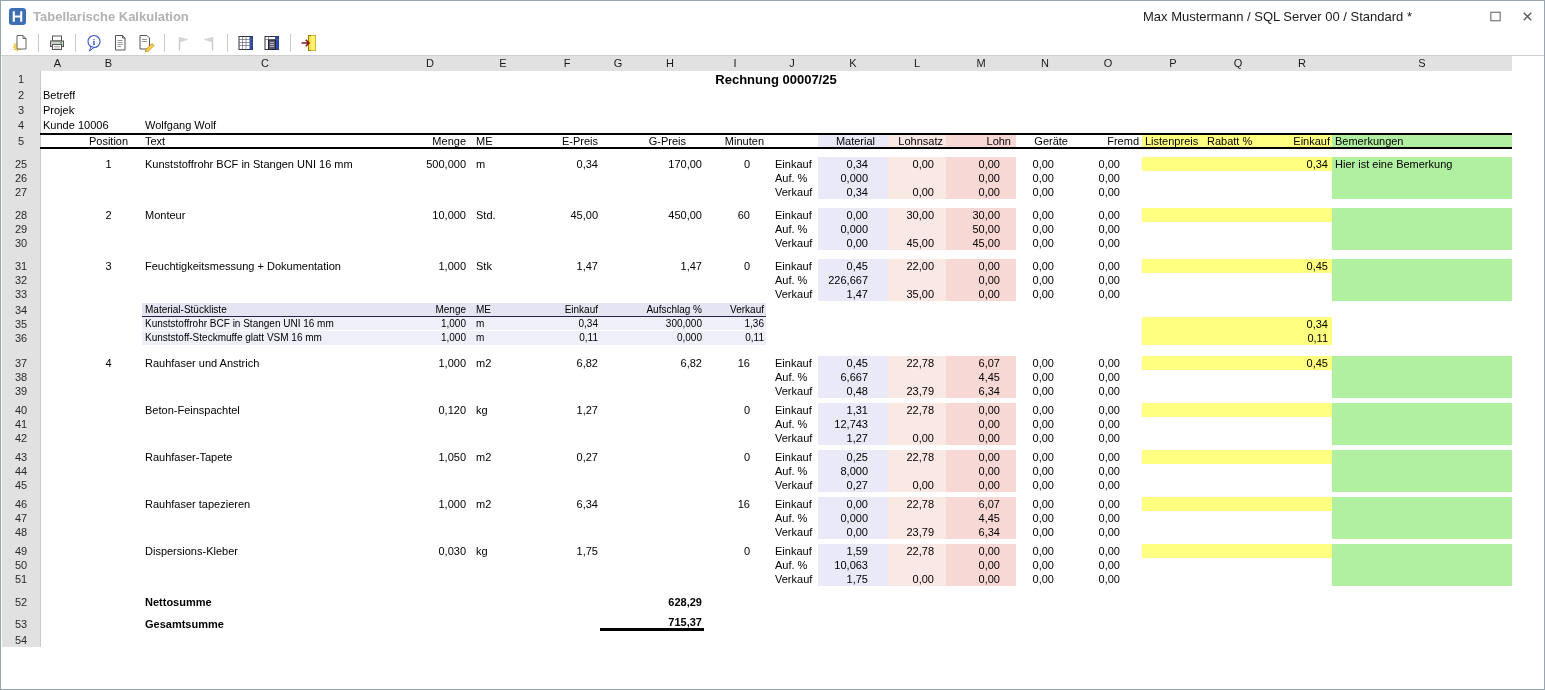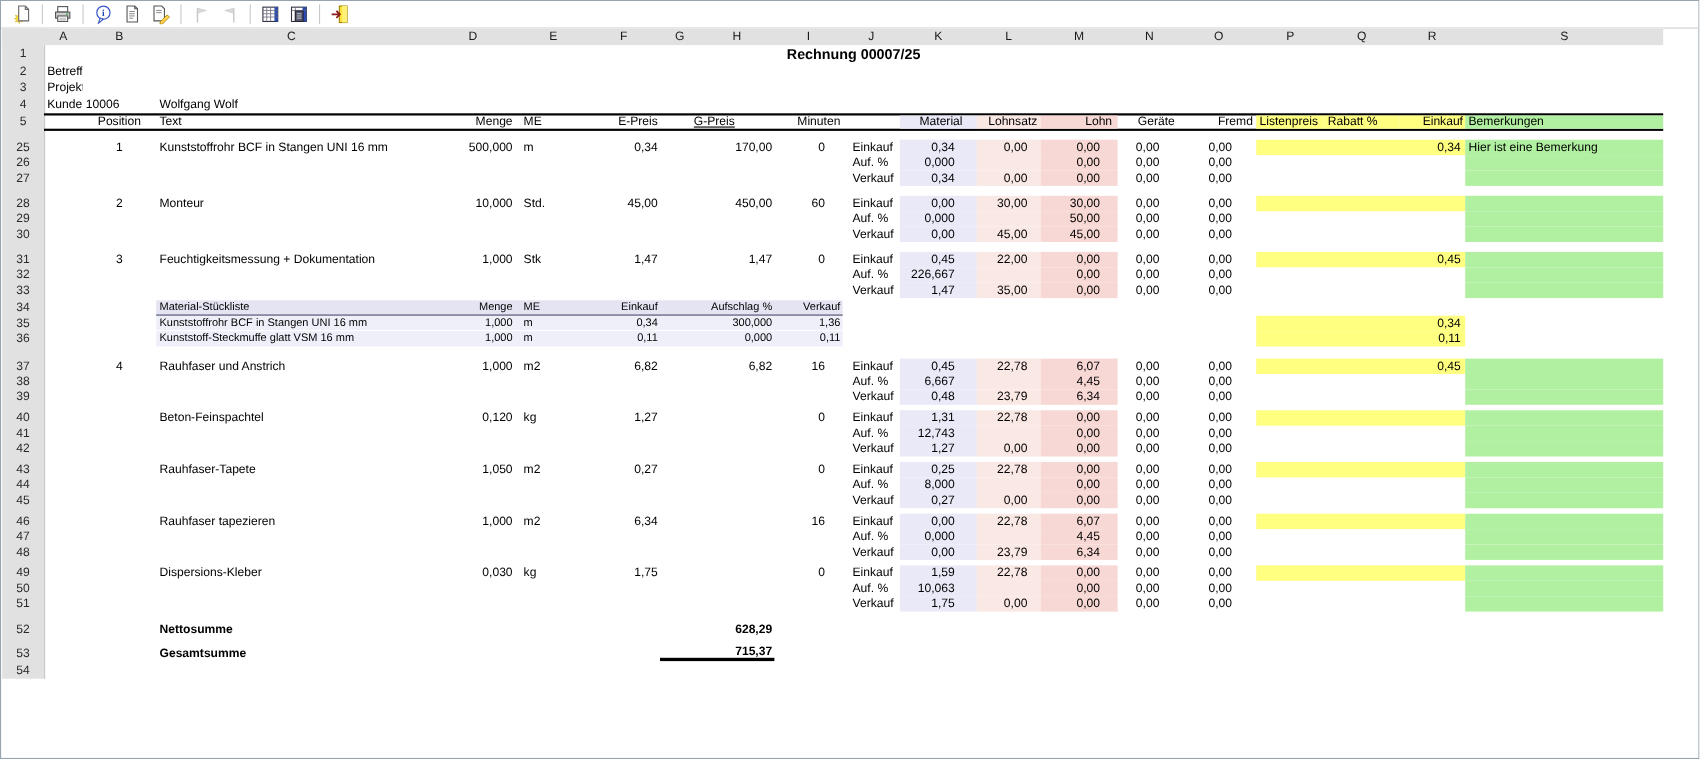--- a/index.html
+++ b/index.html
@@ -40,20 +40,38 @@
   .bgY{background:var(--yellow);}
   .bgG{background:var(--green);}
   .bgSh{background:var(--stk-head-bg);border-bottom:1px solid #24244a;}
   .bgSi{background:var(--stk-item-bg);}
   .sum-underline{border-bottom:3px solid #000;}
 </style>
 </head>
 <body>
 
 <div class="window">
+  <div class="titlebar">
+    <span class="appicon"><svg width="17" height="17" viewBox="0 0 16 16">
+          <rect width="16" height="16" rx="3" fill="#3d6fb4"></rect>
+          <path d="M4.5 3v10M11.5 3v10M4.5 8h7" stroke="#fff" stroke-width="2" fill="none"></path>
+        </svg></span>
+    <span class="apptitle">Tabellarische Kalkulation</span>
+    <span class="userinfo">Max Mustermann / SQL Server 00 / Standard *</span>
+    <span class="winbtn">
+        <svg width="15" height="15" viewBox="0 0 16 16">
+          <rect x="3" y="3.5" width="10" height="9" fill="none" stroke="#7a7a7a" stroke-width="1.3"></rect>
+        </svg>
+      </span>
+    <span class="winbtn">
+        <svg width="15" height="15" viewBox="0 0 16 16">
+          <path d="M4 4l8 8M12 4l-8 8" stroke="#5a5a5a" stroke-width="1.5" fill="none"></path>
+        </svg>
+      </span>
+  </div>
   <div class="toolbar" id="toolbar">
       <span class="tbtn">
         <svg width="18" height="18" viewBox="0 0 18 18">
           <path d="M2 13l2.2-1-1.2-2.2 2.4.9.9-2.4 1 2.2 2.2-1-1 2.2 2.2 1-2.2 1 1 2.2-2.2-1-.9 2.4-1-2.2-2.4.9 1.2-2.2z" fill="#ffe34d" stroke="#c8a400" stroke-width=".5"></path>
           <path d="M6 1.5h6l3 3V15H6z" fill="#fff" stroke="#666"></path>
           <path d="M12 1.5v3h3" fill="none" stroke="#666"></path>
         </svg>
       </span>
       <span class="tsep"></span>
       <span class="tbtn">
@@ -168,21 +186,21 @@
         <div class="c" style="left: 140px; width: 246px;">Wolfgang Wolf</div>
       </div>
       <div class="grow" style="height: 16px;">
         <div class="c ac gut" style="left: 0px; width: 38px;">5</div>
         <div class="c hdrband" style="left: 38px; width: 1472px;"></div>
         <div class="c ac hdl" style="left: 73px; width: 67px;">Position</div>
         <div class="c hdl" style="left: 140px; width: 246px;">Text</div>
         <div class="c ar hdl" style="left: 386px; width: 84px; padding-right: 6px;">Menge</div>
         <div class="c hdl" style="left: 470px; width: 62px; padding-left: 4px;">ME</div>
         <div class="c ar hdl" style="left: 532px; width: 66px; padding-right: 2px;">E-Preis</div>
-        <div class="c ar hdl" style="left: 600px; width: 68px; padding-right: 2px; text-decoration: underline;">G-Preis</div>
+        <div class="c ar hdl" style="left: 618px; width: 68px; padding-right: 2px;">G-Preis</div>
         <div class="c ar hdl" style="left: 702px; width: 62px; padding-right: 2px;">Minuten</div>
         <div class="c ar hdl bgK" style="left: 816px; width: 70px; padding-right: 13px;">Material</div>
         <div class="c ar hdl bgL" style="left: 886px; width: 58px; padding-right: 3px;">Lohnsatz</div>
         <div class="c ar hdl bgM" style="left: 944px; width: 70px; padding-right: 5px;">Lohn</div>
         <div class="c ar hdl" style="left: 1014px; width: 58px; padding-right: 6px;">Geräte</div>
         <div class="c ar hdl" style="left: 1072px; width: 68px; ">Fremd</div>
         <div class="c hdl bgY" style="left: 1140px; width: 62px; padding-left: 3px;">Listenpreis</div>
         <div class="c hdl bgY" style="left: 1202px; width: 68px; padding-left: 3px;">Rabatt %</div>
         <div class="c ar hdl bgY" style="left: 1270px; width: 60px; padding-right: 2px;">Einkauf</div>
         <div class="c hdl bgG" style="left: 1330px; width: 180px; padding-left: 3px;">Bemerkungen</div>

